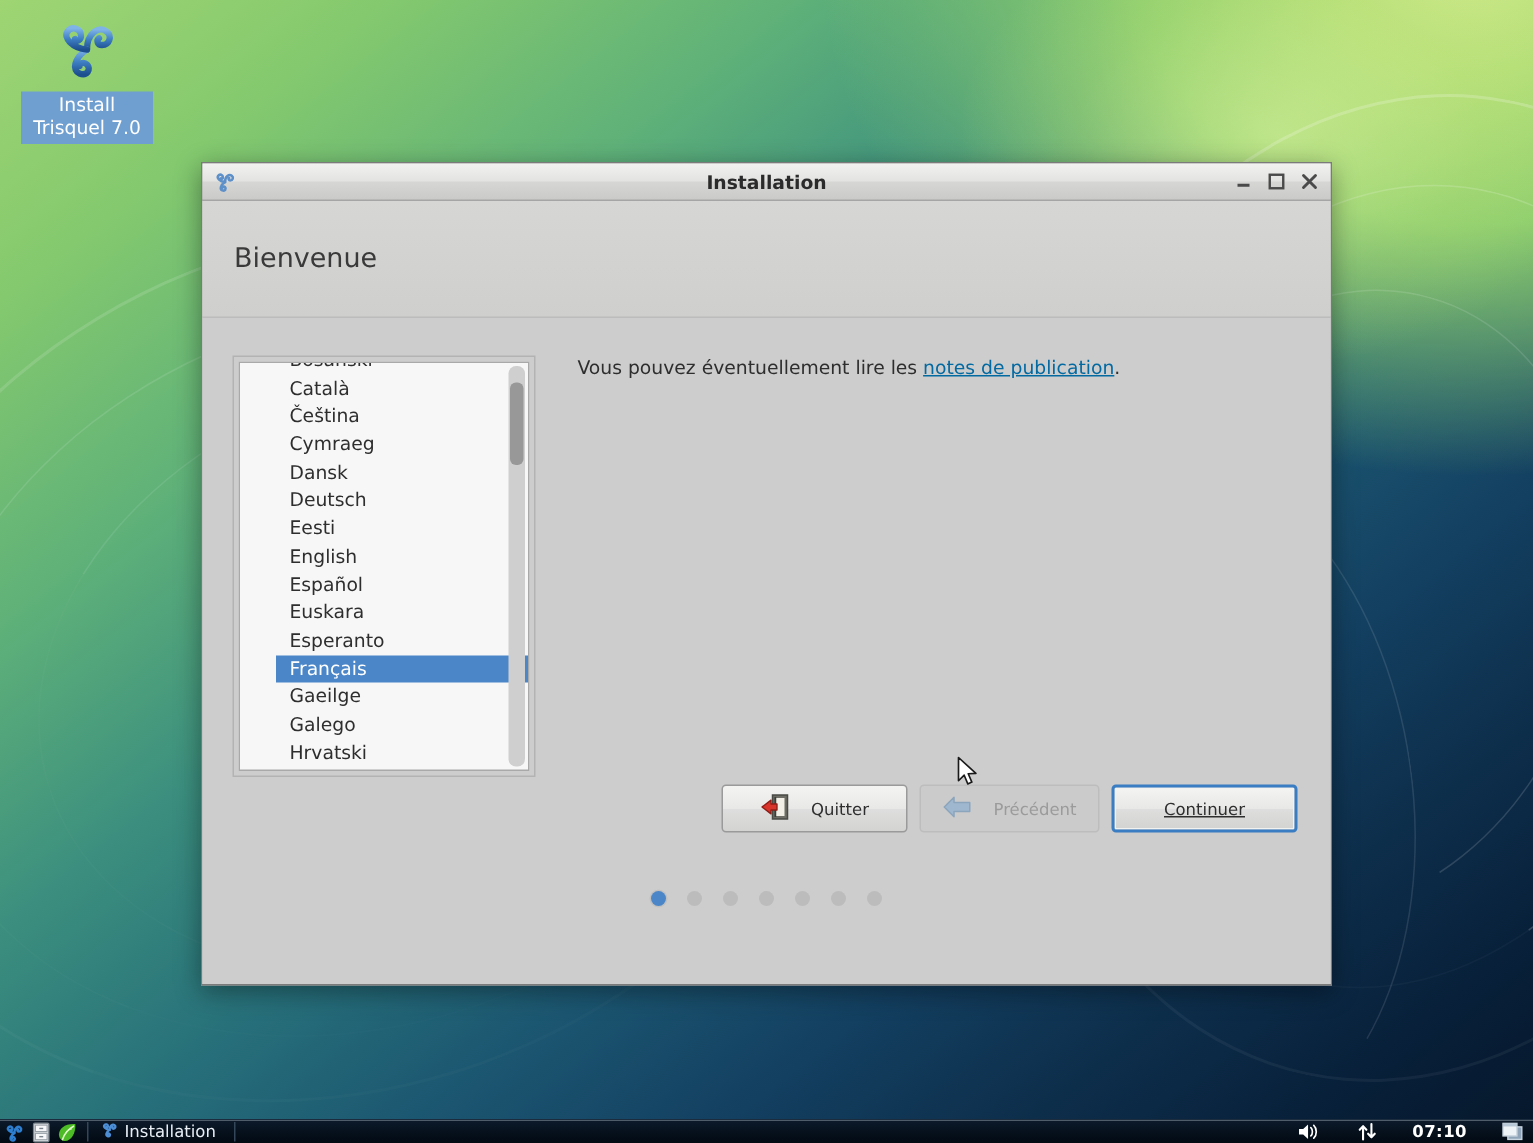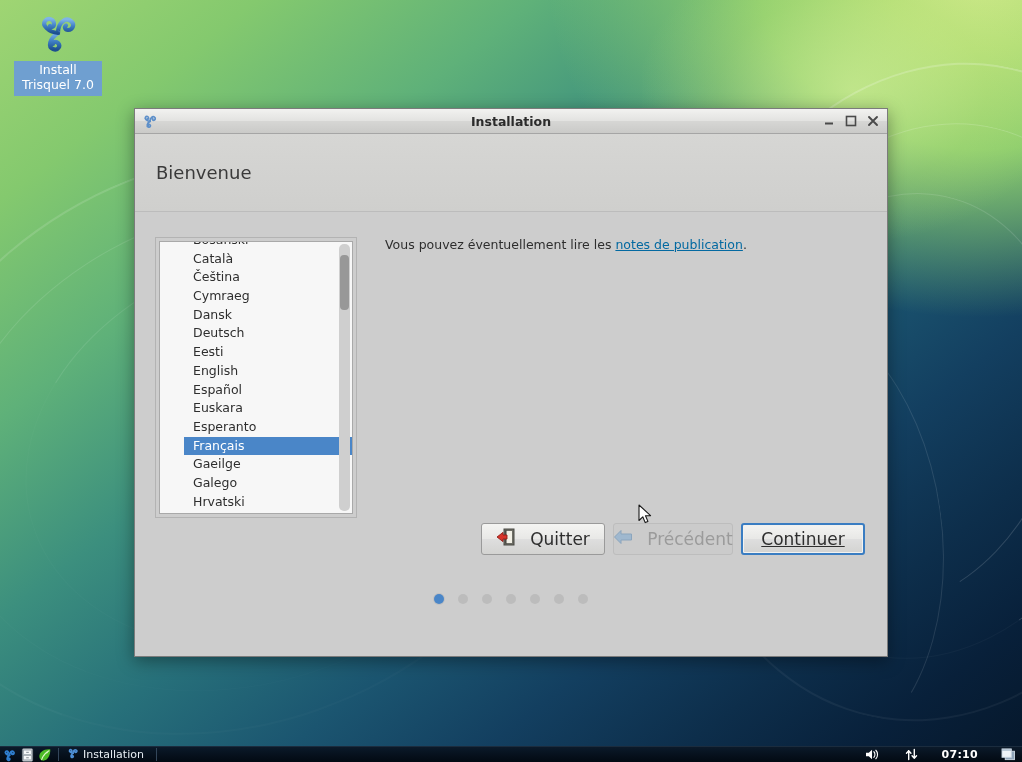--- a/index.html
+++ b/index.html
@@ -192,21 +192,21 @@
     display: flex; justify-content: flex-end; align-items: center;
     padding-right: 22px;
     gap: 8px;
   }
   .btn {
     height: 32px;
     min-width: 120px;
     box-sizing: border-box;
     display: inline-flex; align-items: center; justify-content: center;
     gap: 14px;
-    font-size: 17px;
+    font-size: 11px;
     color: #2e2e2e;
     background: linear-gradient(to bottom, #f4f4f2 0%, #e8e8e6 50%, #dedede 51%, #d3d3d1 100%);
     border: 1px solid #9a9a9a;
     border-radius: 3px;
     cursor: default;
     padding: 0 26px;
   }
   .btn.disabled {
     color: #9b9b9b;
     background: #cbcbcb;

